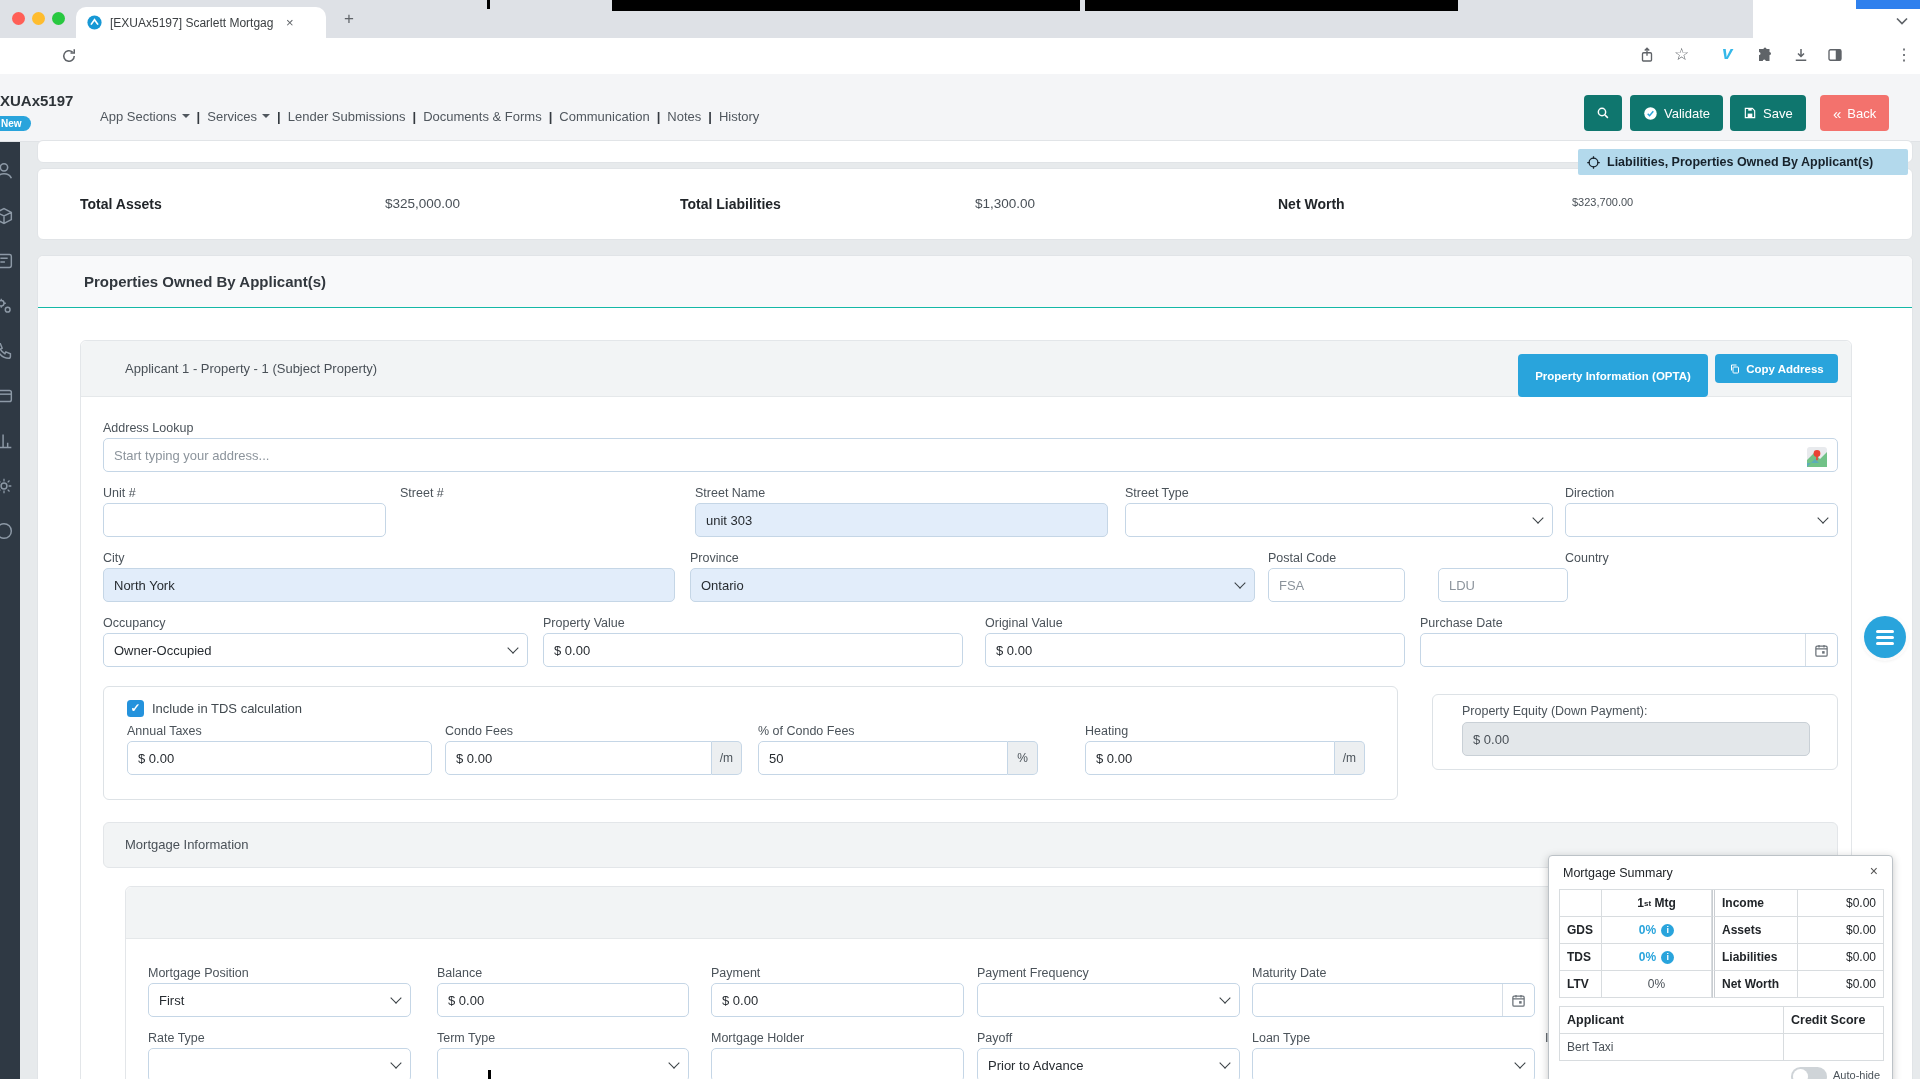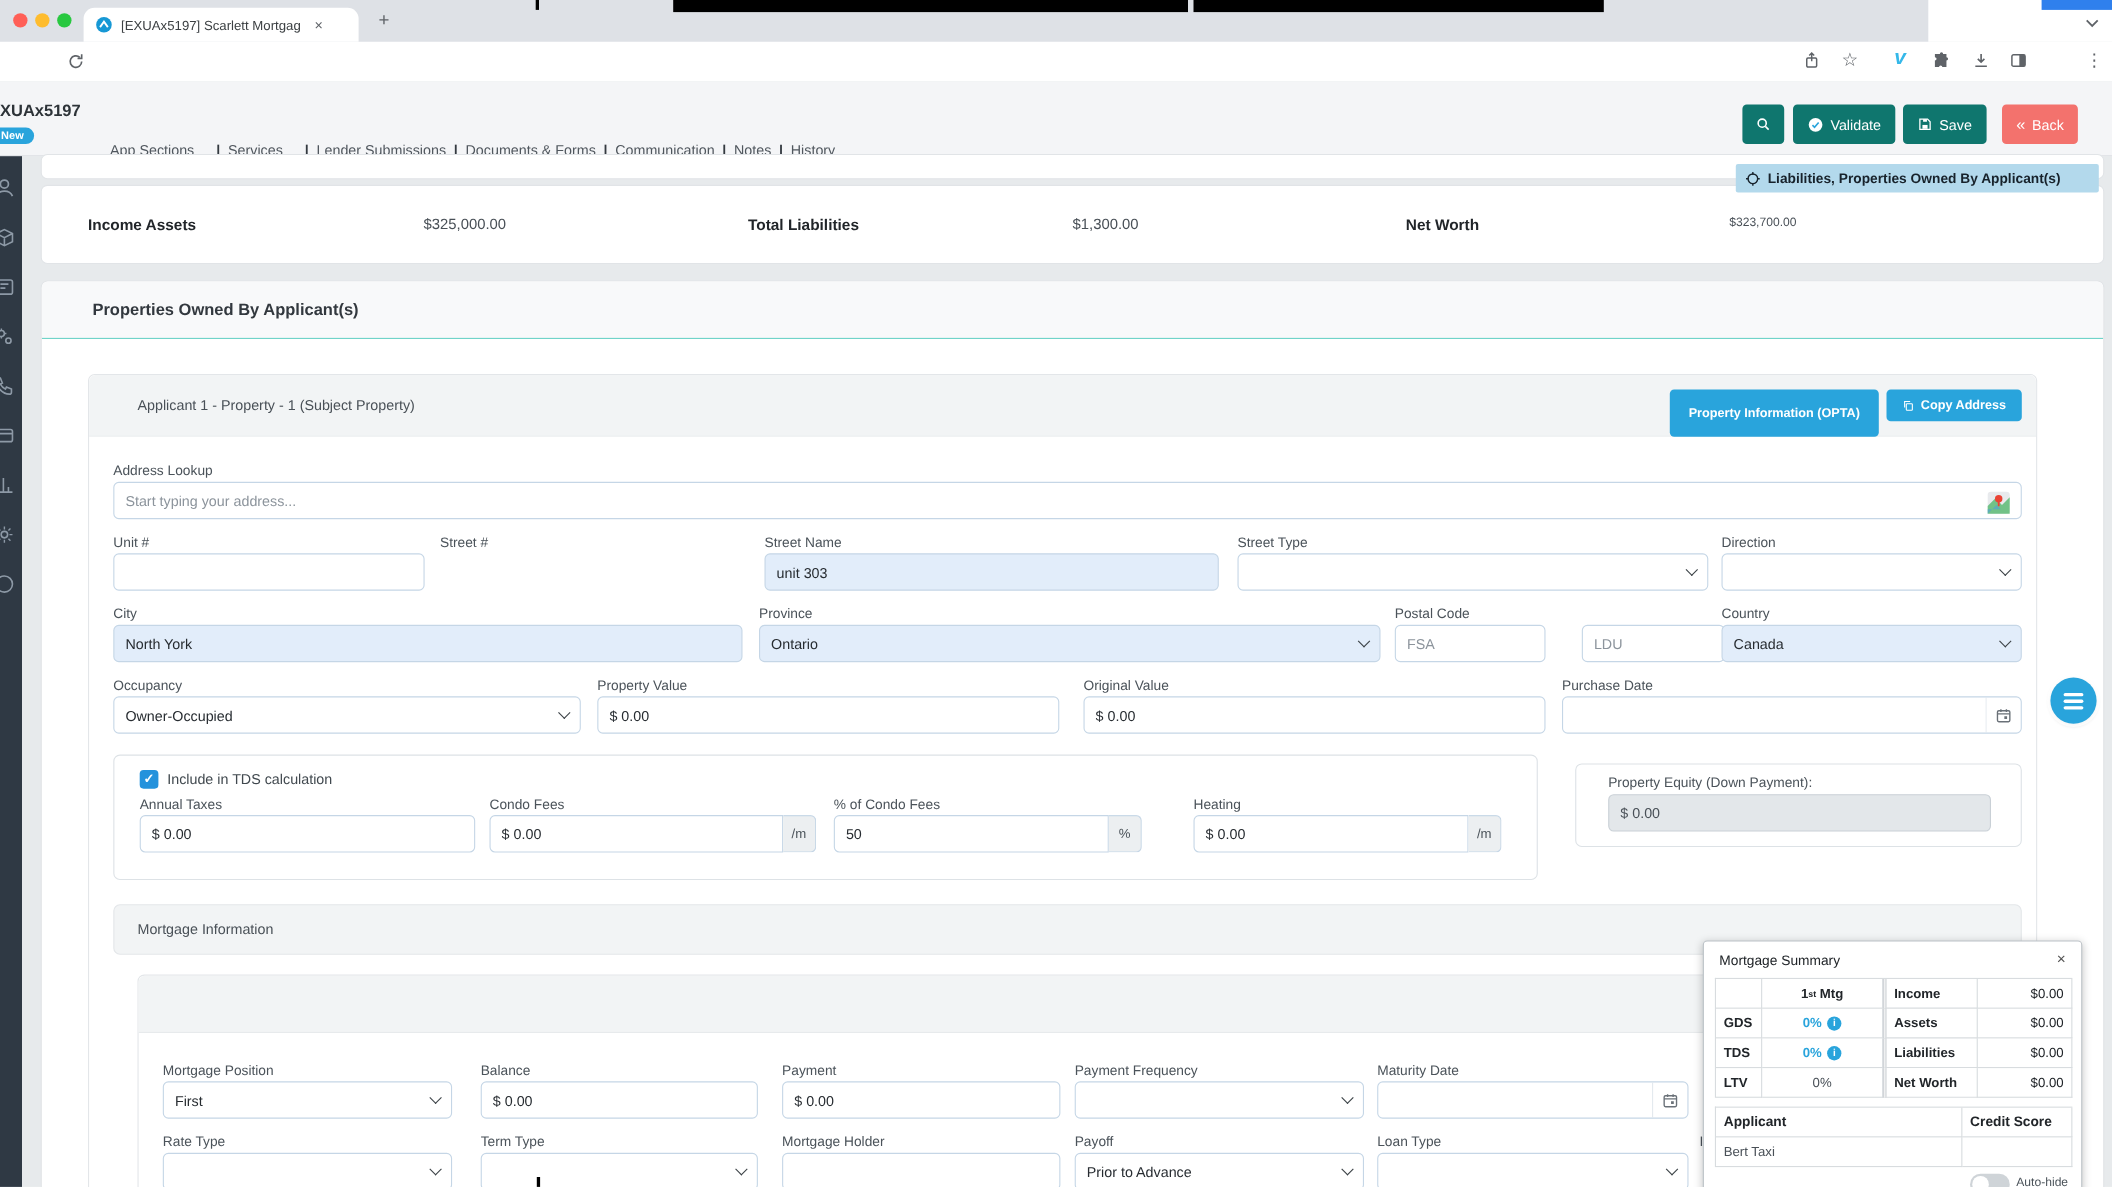--- a/index.html
+++ b/index.html
@@ -14,21 +14,21 @@
 .tab{position:absolute;left:76px;top:7px;width:250px;height:31px;background:#fff;border-radius:10px 10px 0 0;display:flex;align-items:center;padding:0 10px}
 .tabtitle{font-size:12px;color:#3c4043;white-space:nowrap;overflow:hidden;width:170px}
 .tclose{margin-left:6px;font-size:13px;color:#5f6368}
 .urlrow{position:absolute;left:0;top:38px;width:1920px;height:36px;background:#fff}
 .navic{position:absolute;top:44px;font-size:17px;color:#5f6368}
 .urlpill{position:absolute;left:100px;top:43px;width:1600px;height:27px;background:#f1f3f4;border-radius:14px;display:flex;align-items:center;padding:0 14px}
 .urltext{font-size:13px;color:#202124;margin-left:10px}
 .appheader{position:absolute;left:0;top:74px;width:1920px;height:68px;background:#f4f5f7;border-bottom:1px solid #e0e3e6}
 .appcode{position:absolute;left:0;top:92px;font-size:15px;font-weight:600;color:#2d3338}
 .badge{position:absolute;left:-8px;top:116px;background:#29a4dc;color:#fff;font-size:10px;font-weight:bold;padding:2px 9px;border-radius:9px}
-.mainnav{position:absolute;left:100px;top:88px;height:56px;display:flex;align-items:flex-end;font-size:13px;color:#50575e}
+.mainnav{position:absolute;left:100px;top:88px;height:56px;display:flex;align-items:center;font-size:13px;color:#50575e}
 .mainnav .sep{font-weight:bold;color:#343a40;margin:0 7px}
 .dcaret{width:0;height:0;border-left:4px solid transparent;border-right:4px solid transparent;border-top:4px solid #50575e;margin-left:5px;display:inline-block}
 .hbtn{position:absolute;top:95px;height:36px;background:#0f766e;border-radius:4px;color:#fff;font-size:13px;display:flex;align-items:center;justify-content:center;gap:6px;padding:0 13px}
 .hbtn.red{background:#f3726d}
 
 .sidebar{position:absolute;left:0;top:142px;width:20px;height:937px;background:#2f3944;overflow:hidden}
 .sideic{position:absolute;left:-7px}
 
 .card{position:absolute;background:#fff;border:1px solid #e1e4e7;border-radius:6px}
 .sectionhead{font-size:15px;font-weight:bold;color:#32383e}
@@ -222,21 +222,21 @@
 <div class="toast">
   <svg width="15" height="15" viewBox="0 0 24 24">
       <circle cx="12" cy="12" r="7" stroke="#17222b" stroke-width="2" fill="none"></circle>
       <path d="M12 2v4M12 18v4M2 12h4M18 12h4" stroke="#17222b" stroke-width="2"></path>
     </svg>
   <span>Liabilities, Properties Owned By Applicant(s)</span>
 </div>
 
 <div class="card" style="left:37px;top:168px;width:1876px;height:72px"></div>
 <div class="layer">
-  <span class="abs" style="left:80px;top:196px;font-size:14px;font-weight:bold;color:#212529">Income Assets</span>
+  <span class="abs" style="left:80px;top:196px;font-size:14px;font-weight:bold;color:#212529">Total Assets</span>
   <span class="abs" style="left:385px;top:196px;font-size:13.5px;color:#495057">$325,000.00</span>
   <span class="abs" style="left:680px;top:196px;font-size:14px;font-weight:bold;color:#212529">Total Liabilities</span>
   <span class="abs" style="left:975px;top:196px;font-size:13.5px;color:#495057">$1,300.00</span>
   <span class="abs" style="left:1278px;top:196px;font-size:14px;font-weight:bold;color:#212529">Net Worth</span>
   <span class="abs" style="left:1572px;top:196px;font-size:11px;color:#495057">$323,700.00</span>
 </div>
 
 <div class="card" style="left:37px;top:255px;width:1876px;height:844px">
   <div style="height:52px;background:#f8f9fa;border-bottom:1px solid #14b8a6;border-radius:6px 6px 0 0;display:flex;align-items:center;padding-left:46px">
     <span class="sectionhead">Properties Owned By Applicant(s)</span>
@@ -310,24 +310,20 @@
   </div>
   <div class="fg" style="left:1268px;top:551px;width:280px">
     <label>Postal Code</label>
     <div style="display:flex;gap:13px">
       <input class="inp" style="width: 137px;" placeholder="FSA">
       <input class="inp" style="width: 130px; margin-left: 20px;" placeholder="LDU">
     </div>
   </div>
   <div class="fg" style="left:1565px;top:551px;width:273px">
     <label>Country</label>
-    <div class="inp sel filled">
-        <span>Canada</span>
-        <span class="caret"></span>
-      </div>
   </div>
 
   <div class="fg" style="left:103px;top:616px;width:425px">
     <label>Occupancy</label>
     <div class="inp sel">
         <span>Owner-Occupied</span>
         <span class="caret"></span>
       </div>
   </div>
   <div class="fg" style="left:543px;top:616px;width:420px">

